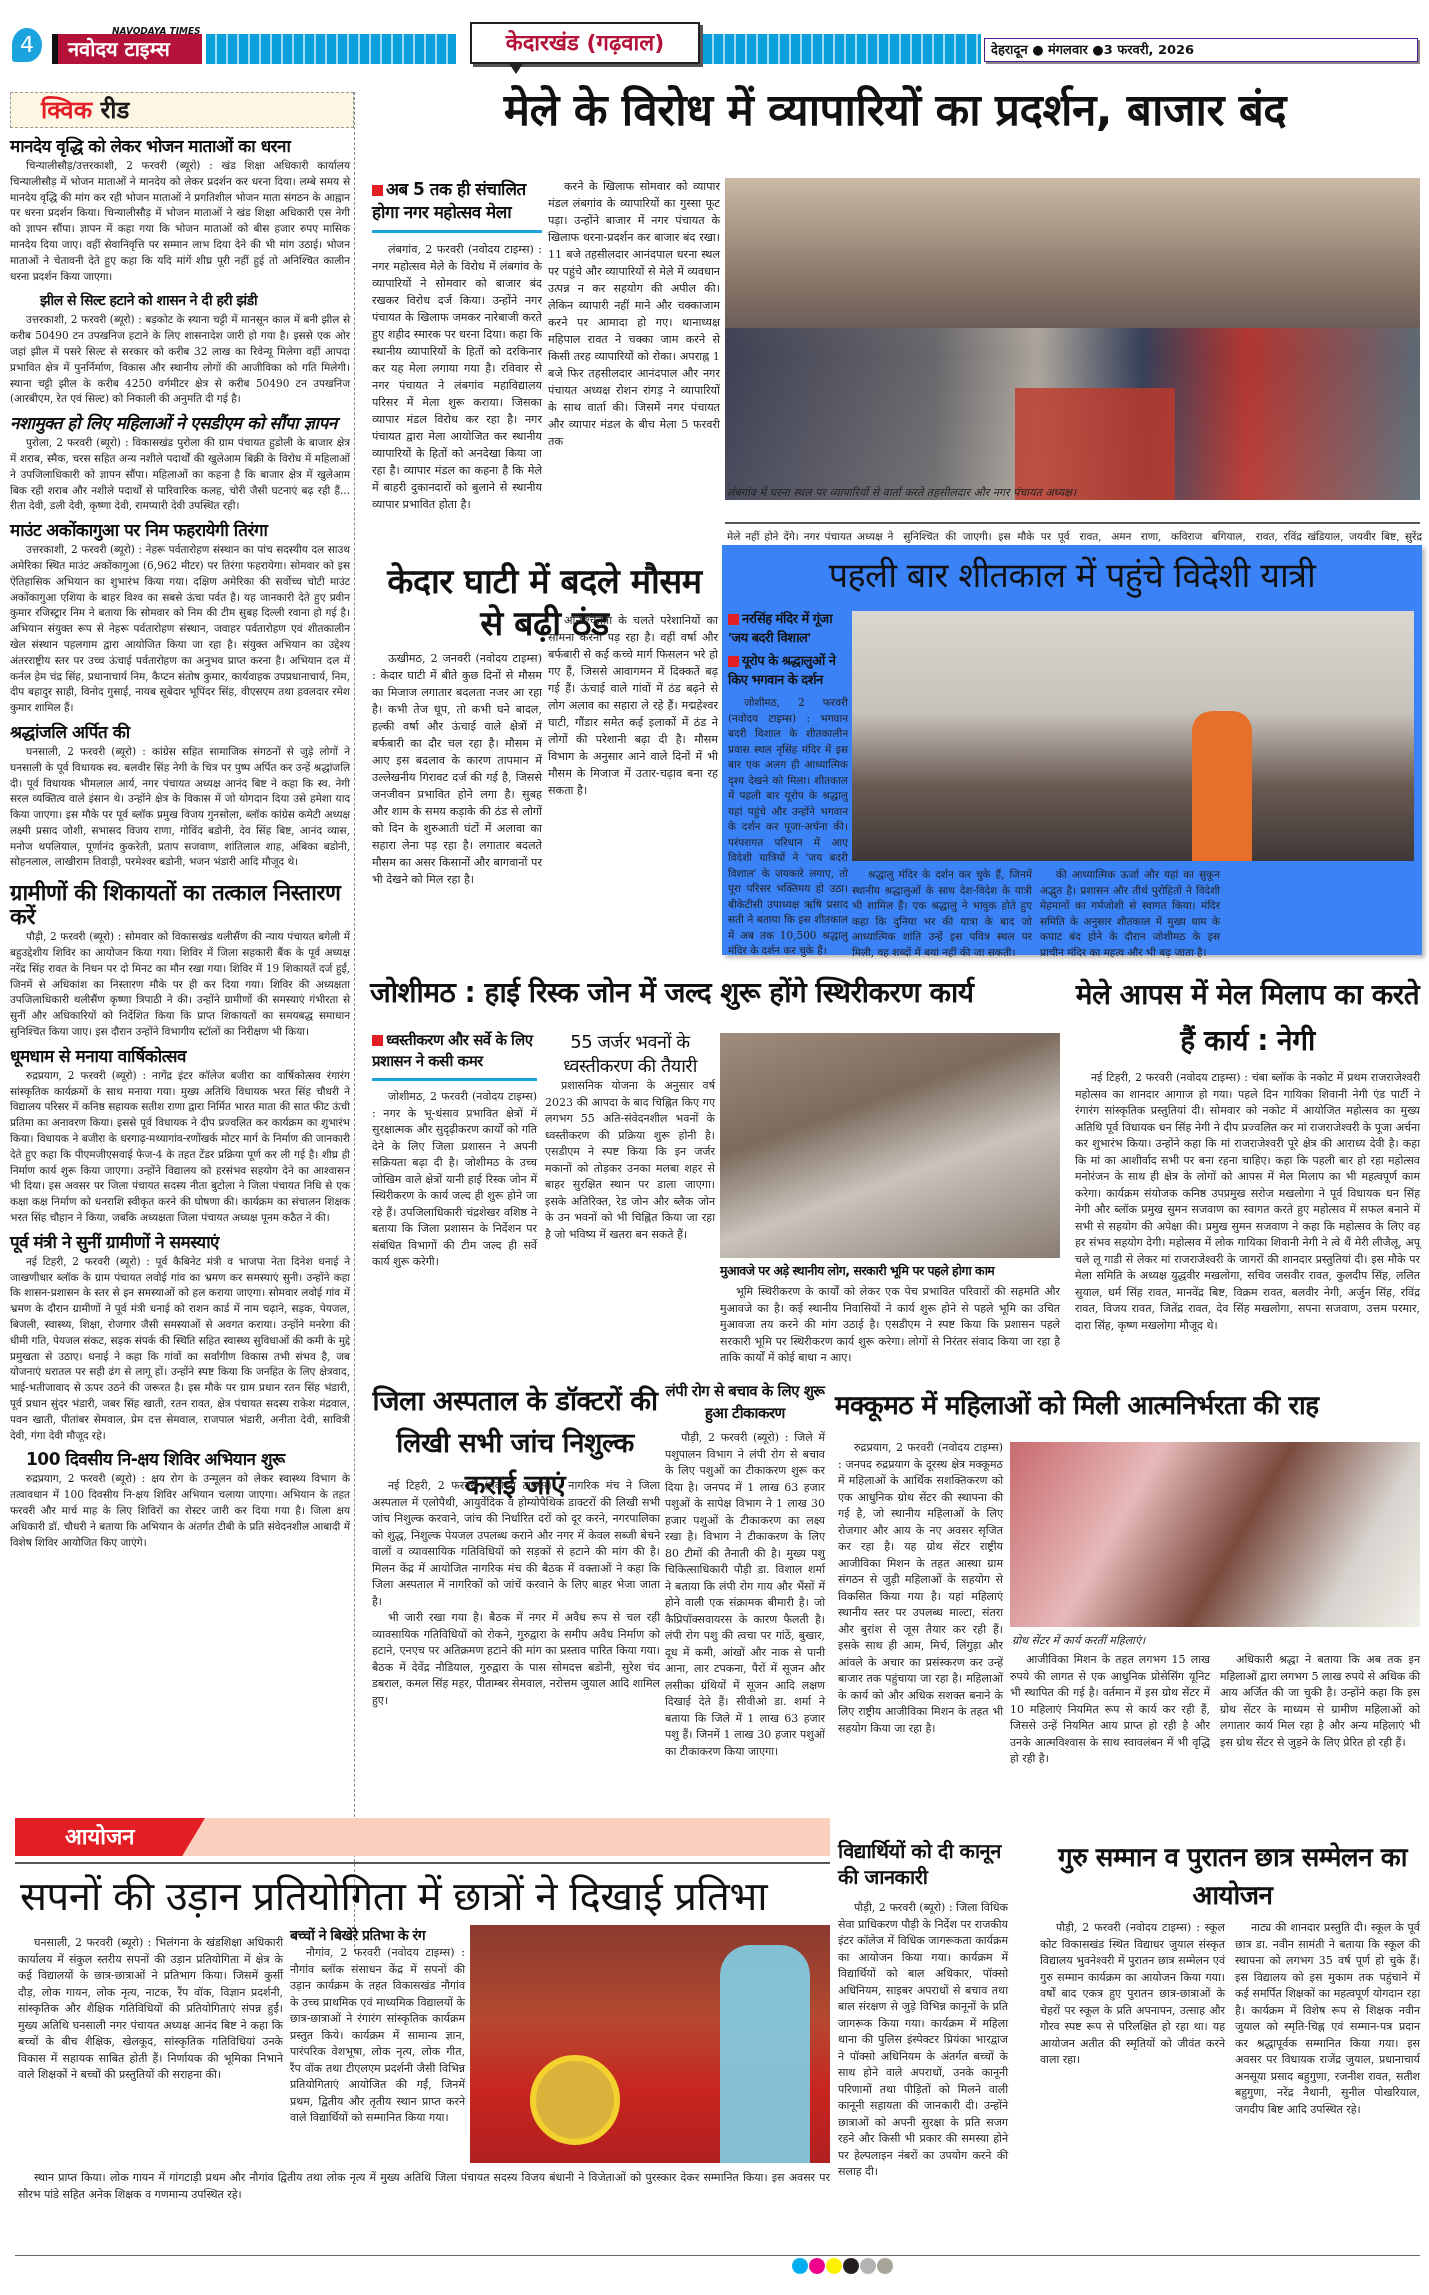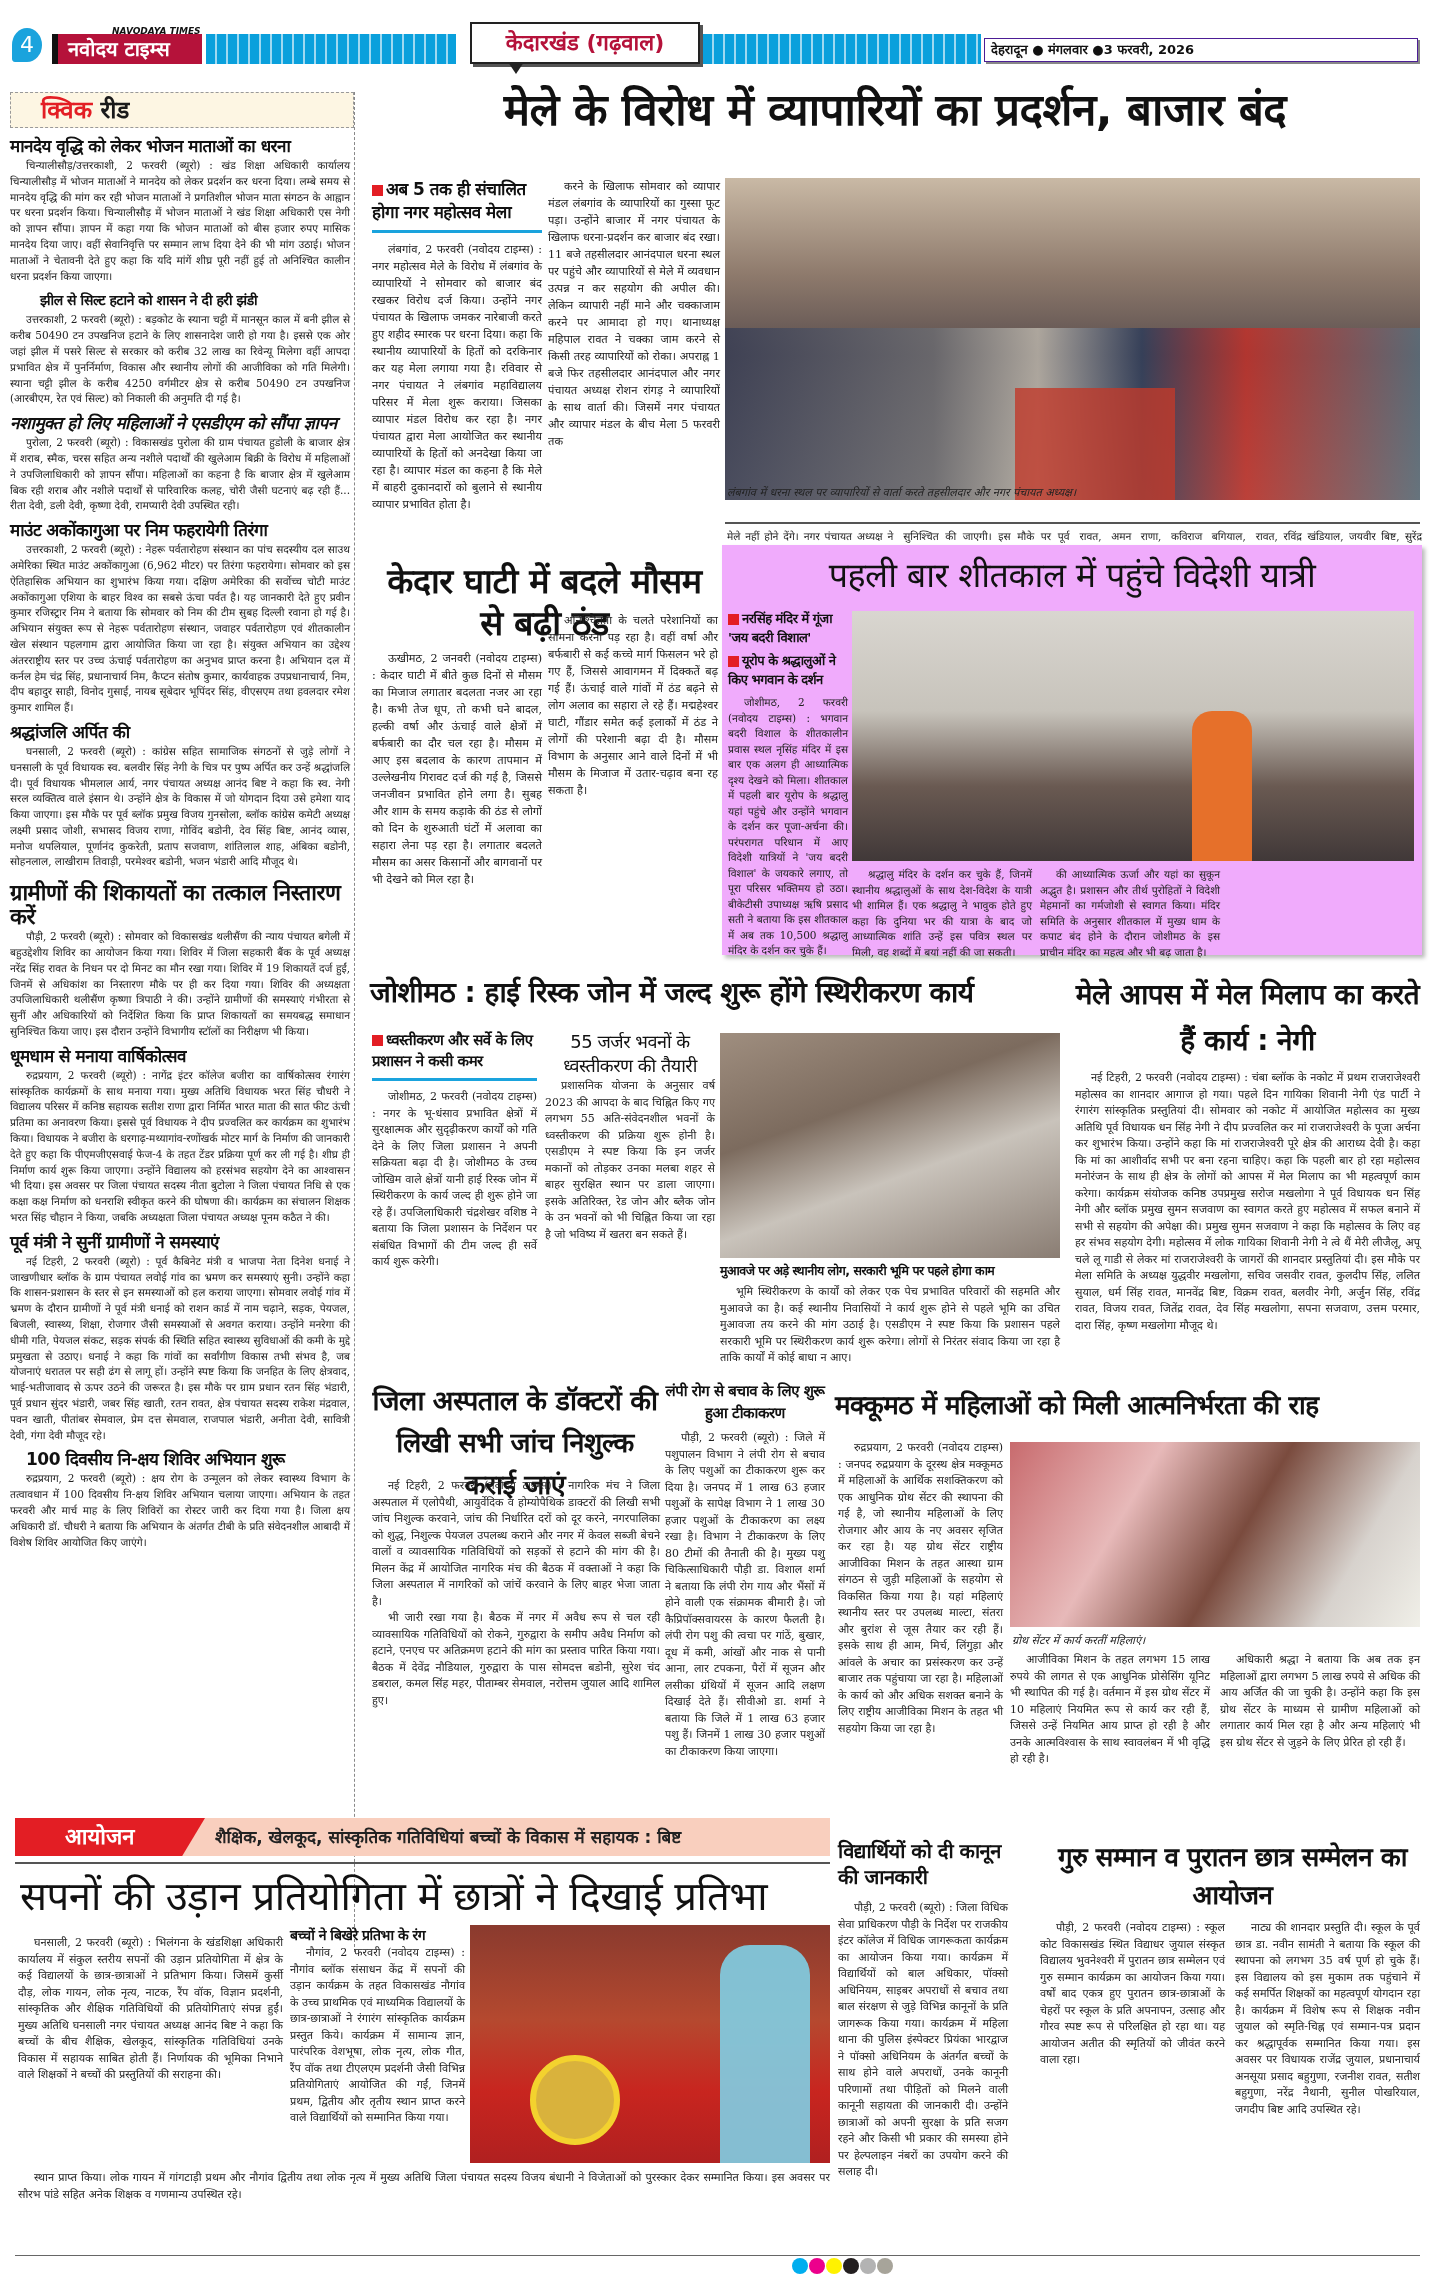--- a/index.html
+++ b/index.html
@@ -79,21 +79,21 @@
   </div>
 
 <div class="abs hd" style="left:372px;top:560px;width:345px;font-size:34px;line-height:42px;text-align:center">केदार घाटी में बदले मौसम से बढ़ी ठंड</div>
 <div class="col" style="left:372px;top:650px;width:170px">
     <p class="body">ऊखीमठ, 2 जनवरी (नवोदय टाइम्स) : केदार घाटी में बीते कुछ दिनों से मौसम का मिजाज लगातार बदलता नजर आ रहा है। कभी तेज धूप, तो कभी घने बादल, हल्की वर्षा और ऊंचाई वाले क्षेत्रों में बर्फबारी का दौर चल रहा है। मौसम में आए इस बदलाव के कारण तापमान में उल्लेखनीय गिरावट दर्ज की गई है, जिससे जनजीवन प्रभावित होने लगा है। सुबह और शाम के समय कड़ाके की ठंड से लोगों को दिन के शुरुआती घंटों में अलावा का सहारा लेना पड़ रहा है। लगातार बदलते मौसम का असर किसानों और बागवानों पर भी देखने को मिल रहा है।</p>
   </div>
 <div class="col" style="left:548px;top:612px;width:170px">
     <p class="body">अनिश्चितता के चलते परेशानियों का सामना करना पड़ रहा है। वहीं वर्षा और बर्फबारी से कई कच्चे मार्ग फिसलन भरे हो गए हैं, जिससे आवागमन में दिक्कतें बढ़ गई हैं। ऊंचाई वाले गांवों में ठंड बढ़ने से लोग अलाव का सहारा ले रहे हैं। मद्महेश्वर घाटी, गौंडार समेत कई इलाकों में ठंड ने लोगों की परेशानी बढ़ा दी है। मौसम विभाग के अनुसार आने वाले दिनों में भी मौसम के मिजाज में उतार-चढ़ाव बना रह सकता है।</p>
   </div>
 
-<div class="abs" style="left:722px;top:545px;width:700px;height:410px;background:#f0abfc;box-shadow:3px 3px 4px #bbb">
+<div class="abs" style="left:722px;top:545px;width:700px;height:410px;background:#3b82f6;box-shadow:3px 3px 4px #bbb">
   <div class="hd" style="font-weight:normal;font-size:34px;line-height:52px;text-align:center;padding-top:4px">पहली बार शीतकाल में पहुंचे विदेशी यात्री</div>
   <div class="abs" style="left:6px;top:64px;width:120px">
     <div class="hd" style="font-size:13px;line-height:19px"><span class="sq"></span><span>नरसिंह मंदिर में गूंजा 'जय बदरी विशाल'</span></div>
     <div class="hd" style="font-size:13px;line-height:19px;margin-top:4px"><span class="sq"></span><span>यूरोप के श्रद्धालुओं ने किए भगवान के दर्शन</span></div>
     <p class="body c" style="margin-top:6px;font-size:10.5px;line-height:15.5px">जोशीमठ, 2 फरवरी (नवोदय टाइम्स) : भगवान बदरी विशाल के शीतकालीन प्रवास स्थल नृसिंह मंदिर में इस बार एक अलग ही आध्यात्मिक दृश्य देखने को मिला। शीतकाल में पहली बार यूरोप के श्रद्धालु यहां पहुंचे और उन्होंने भगवान के दर्शन कर पूजा-अर्चना की। परंपरागत परिधान में आए विदेशी यात्रियों ने 'जय बदरी विशाल' के जयकारे लगाए, तो पूरा परिसर भक्तिमय हो उठा। बीकेटीसी उपाध्यक्ष ऋषि प्रसाद सती ने बताया कि इस शीतकाल में अब तक 10,500 श्रद्धालु मंदिर के दर्शन कर चुके हैं।</p>
   </div>
   <div class="photo" style="left:130px;top:66px;width:562px;height:250px;background:linear-gradient(180deg,#d9d6d0 0%,#c7c3bb 40%,#6a5a52 70%,#403838 100%)">
     <div class="abs" style="left:340px;top:100px;width:60px;height:150px;background:#e6702a;border-radius:20px 20px 0 0"></div>
   </div>
   <div class="abs" style="left:130px;top:322px;width:180px">
@@ -157,21 +157,20 @@
 <div class="abs hd" style="left:1040px;top:1838px;width:385px;font-size:26px;line-height:38px;text-align:center">गुरु सम्मान व पुरातन छात्र सम्मेलन का आयोजन</div>
 <div class="col" style="left:1040px;top:1920px;width:185px">
     <p class="body c">पौड़ी, 2 फरवरी (नवोदय टाइम्स) : स्कूल कोट विकासखंड स्थित विद्याधर जुयाल संस्कृत विद्यालय भुवनेश्वरी में पुरातन छात्र सम्मेलन एवं गुरु सम्मान कार्यक्रम का आयोजन किया गया। वर्षों बाद एकत्र हुए पुरातन छात्र-छात्राओं के चेहरों पर स्कूल के प्रति अपनापन, उत्साह और गौरव स्पष्ट रूप से परिलक्षित हो रहा था। यह आयोजन अतीत की स्मृतियों को जीवंत करने वाला रहा।</p>
   </div>
 <div class="col" style="left:1235px;top:1920px;width:185px">
     <p class="body c">नाट्य की शानदार प्रस्तुति दी। स्कूल के पूर्व छात्र डा. नवीन सामंती ने बताया कि स्कूल की स्थापना को लगभग 35 वर्ष पूर्ण हो चुके हैं। इस विद्यालय को इस मुकाम तक पहुंचाने में कई समर्पित शिक्षकों का महत्वपूर्ण योगदान रहा है। कार्यक्रम में विशेष रूप से शिक्षक नवीन जुयाल को स्मृति-चिह्न एवं सम्मान-पत्र प्रदान कर श्रद्धापूर्वक सम्मानित किया गया। इस अवसर पर विधायक राजेंद्र जुयाल, प्रधानाचार्य अनसूया प्रसाद बहुगुणा, रजनीश रावत, सतीश बहुगुणा, नरेंद्र नैथानी, सुनील पोखरियाल, जगदीप बिष्ट आदि उपस्थित रहे।</p>
   </div>
 
 <div class="abs" style="left:15px;top:1818px;width:815px;height:38px;background:#f9cfbe">
   <div class="abs" style="left:0;top:0;width:190px;height:38px;background:#e31e24;clip-path:polygon(0 0,100% 0,88% 100%,0 100%);color:#fff;font-size:22px;font-weight:bold;line-height:38px;padding-left:50px">आयोजन</div>
-  <div class="abs" style="left:200px;top:0;width:610px;font-size:17px;font-weight:bold;line-height:38px;color:#222">शैक्षिक, खेलकूद, सांस्कृतिक गतिविधियां बच्चों के विकास में सहायक : बिष्ट</div>
 </div>
 <div class="rule" style="left:15px;top:1862px;width:815px;height:2px;background:#555"></div>
 <div class="abs hd" style="left:20px;top:1868px;width:810px;font-weight:normal;font-size:40px;line-height:56px">सपनों की उड़ान प्रतियोगिता में छात्रों ने दिखाई प्रतिभा</div>
 <div class="col" style="left:18px;top:1935px;width:265px">
     <p class="body c">घनसाली, 2 फरवरी (ब्यूरो) : भिलंगना के खंडशिक्षा अधिकारी कार्यालय में संकुल स्तरीय सपनों की उड़ान प्रतियोगिता में क्षेत्र के कई विद्यालयों के छात्र-छात्राओं ने प्रतिभाग किया। जिसमें कुर्सी दौड़, लोक गायन, लोक नृत्य, नाटक, रैंप वॉक, विज्ञान प्रदर्शनी, सांस्कृतिक और शैक्षिक गतिविधियों की प्रतियोगिताएं संपन्न हुईं। मुख्य अतिथि घनसाली नगर पंचायत अध्यक्ष आनंद बिष्ट ने कहा कि बच्चों के बीच शैक्षिक, खेलकूद, सांस्कृतिक गतिविधियां उनके विकास में सहायक साबित होती हैं। निर्णायक की भूमिका निभाने वाले शिक्षकों ने बच्चों की प्रस्तुतियों की सराहना की।</p>
   </div>
 <div class="col" style="left:290px;top:1925px;width:175px">
   <div class="hd" style="font-size:14px;line-height:20px">बच्चों ने बिखेरे प्रतिभा के रंग</div>
   <p class="body c">नौगांव, 2 फरवरी (नवोदय टाइम्स) : नौगांव ब्लॉक संसाधन केंद्र में सपनों की उड़ान कार्यक्रम के तहत विकासखंड नौगांव के उच्च प्राथमिक एवं माध्यमिक विद्यालयों के छात्र-छात्राओं ने रंगारंग सांस्कृतिक कार्यक्रम प्रस्तुत किये। कार्यक्रम में सामान्य ज्ञान, पारंपरिक वेशभूषा, लोक नृत्य, लोक गीत, रैंप वॉक तथा टीएलएम प्रदर्शनी जैसी विभिन्न प्रतियोगिताएं आयोजित की गईं, जिनमें प्रथम, द्वितीय और तृतीय स्थान प्राप्त करने वाले विद्यार्थियों को सम्मानित किया गया।</p>
 </div>

